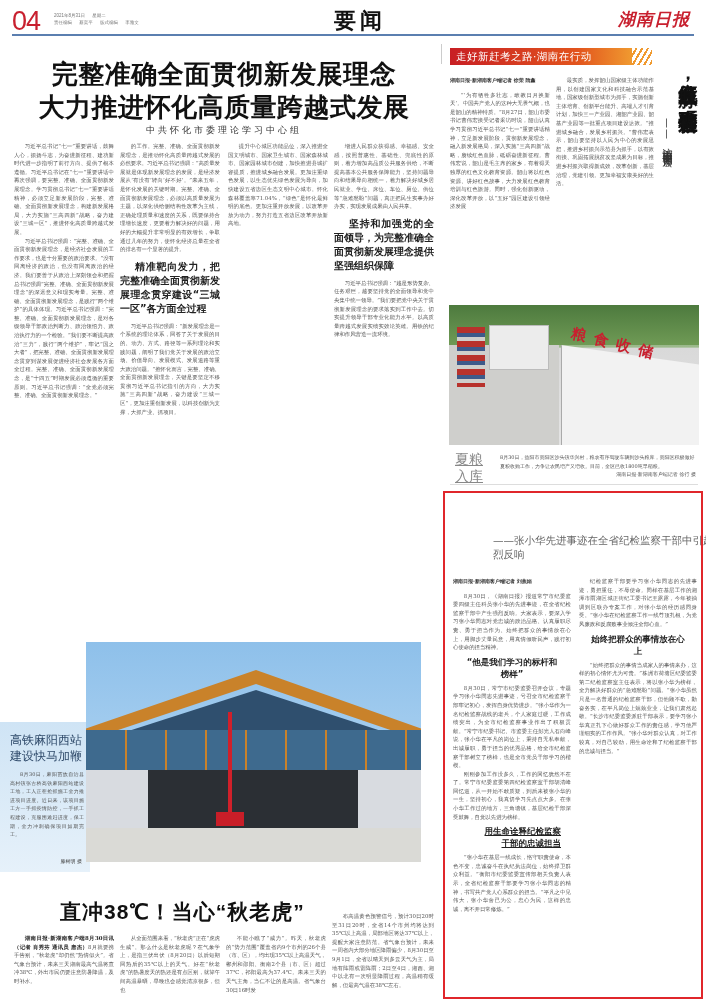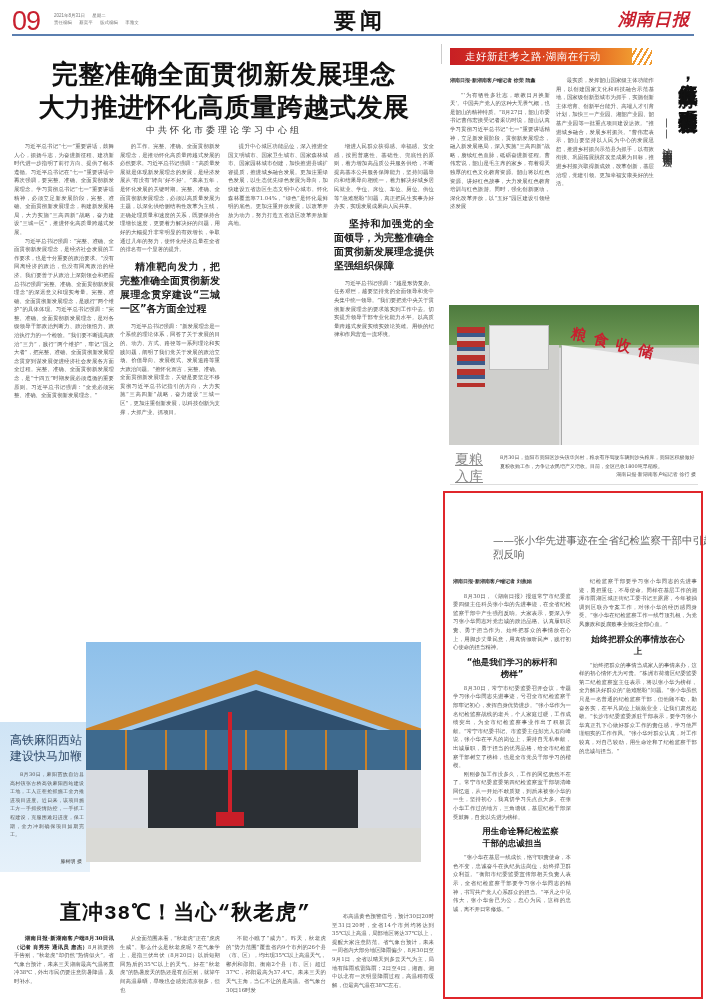--- a/index.html
+++ b/index.html
@@ -29,46 +29,46 @@
   .photo-box-title { position: absolute; left: 10px; top: 10px; width: 80px; font-family: "DejaVu Sans", sans-serif; font-size: 12px; line-height: 16px; color: #2f4a6a; }
   .photo-box-text { position: absolute; left: 10px; top: 48px; width: 74px; font-size: 5px; line-height: 8.6px; color: #555; text-indent: 2em; text-align: justify; }
   .photo-box-credit { position: absolute; right: 8px; top: 136px; font-size: 5px; color: #444; }
 
   
   .station-photo { position: absolute; left: 86px; top: 642px; width: 335px; height: 220px; overflow: hidden; background: linear-gradient(180deg,#8ec0ea 0%, #a9d0f0 55%, #cfd6de 100%); }
   .roof { position: absolute; left: -10px; top: 28px; width: 355px; height: 80px; }
   .facade { position: absolute; left: 0; top: 110px; width: 335px; height: 110px; background: #d8dbe0; }
 
   
-  .heat-title { position: absolute; left: 60px; top: 898px; font-family: Liberation Mono, monospace; font-weight: bold; font-size: 21px; color: #111; letter-spacing: 1px; }
+  .heat-title { position: absolute; left: 60px; top: 898px; font-family: Liberation Sans, sans-serif; font-weight: bold; font-size: 21px; color: #111; letter-spacing: 1px; }
 
   
-  .banner { position: absolute; left: 450px; top: 48px; width: 182px; height: 17px; background: linear-gradient(90deg,#c81f24 0%, #e2541d 70%, #f09a30 100%); color: #fff; font-family: "DejaVu Sans", sans-serif; font-size: 10.5px; line-height: 17px; padding-left: 15px; letter-spacing: 0.5px; }
+  .banner { position: absolute; left: 450px; top: 48px; width: 182px; height: 17px; background: linear-gradient(90deg,#c81f24 0%, #e2541d 70%, #f09a30 100%); color: #fff; font-family: "DejaVu Sans", sans-serif; font-size: 10.5px; line-height: 17px; padding-left: 6px; letter-spacing: 0.5px; }
   .banner-stripes { position: absolute; left: 632px; top: 48px; width: 20px; height: 17px; background: repeating-linear-gradient(120deg, transparent 0 3px, #f09a30 3px 5px); }
 
   .vert-title { position: absolute; left: 676px; top: 68px; width: 24px; font-family: "DejaVu Serif", serif; font-weight: bold; font-size: 19px; line-height: 22px; color: #111; writing-mode: vertical-rl; letter-spacing: 1px; }
   .vert-sub { position: absolute; left: 660px; top: 118px; width: 14px; font-family: "DejaVu Sans", sans-serif; font-size: 10px; color: #333; writing-mode: vertical-rl; letter-spacing: 1px; }
 
   .grain-photo { position: absolute; left: 449px; top: 305px; width: 250px; height: 140px; overflow: hidden; background: linear-gradient(180deg,#7fa66f 0%, #9cba8c 30%, #d9d9d9 31%, #e4e4e4 100%); }
   .grain-caption-title { position: absolute; left: 455px; top: 451px; font-family: "DejaVu Sans", sans-serif; font-size: 14px; line-height: 17px; color: #888; width: 40px; text-decoration: underline; }
   .grain-caption-text { position: absolute; left: 500px; top: 453px; width: 196px; font-size: 5px; line-height: 8.6px; color: #555; }
 
   .red-box { position: absolute; left: 443px; top: 491px; width: 260px; height: 508px; border: 2px solid #e0262b; }
   .rb-title { position: absolute; left: 0; top: 16px; width: 256px; text-align: center; font-family: "DejaVu Sans", sans-serif; font-weight: bold; font-size: 17px; color: #111; letter-spacing: 1px; }
   .rb-sub { position: absolute; left: 8px; top: 40px; width: 240px; font-family: "DejaVu Sans", sans-serif; font-size: 10.5px; line-height: 14px; color: #666; margin-left: 40px; }
   .rb-subhead { font-family: "DejaVu Sans", sans-serif; font-weight: bold; font-size: 8.5px; line-height: 12px; color: #222; margin: 4px 10px; text-align: center; }
-  .rb-subhead.left { text-align: center; text-indent: 2em; }
+  .rb-subhead.left { text-align: right; text-indent: 2em; text-decoration: underline; }
 
   .byline-small { font-family: "DejaVu Sans", sans-serif; font-weight: bold; font-size: 5px; color: #333; text-indent: 0 !important; margin-bottom: 6px; }
 </style>
 </head>
 <body>
 
 <div class="mast">
-  <div class="page-no">09</div>
+  <div class="page-no">04</div>
   <div class="mast-meta">
     <div>
       <span>2021年8月31日</span>
       <span>星期二</span>
     </div>
     <div>
       <span>责任编辑</span>
       <span>蔡奕平</span>
       <span>版式编辑</span>
       <span>李雅文</span>

